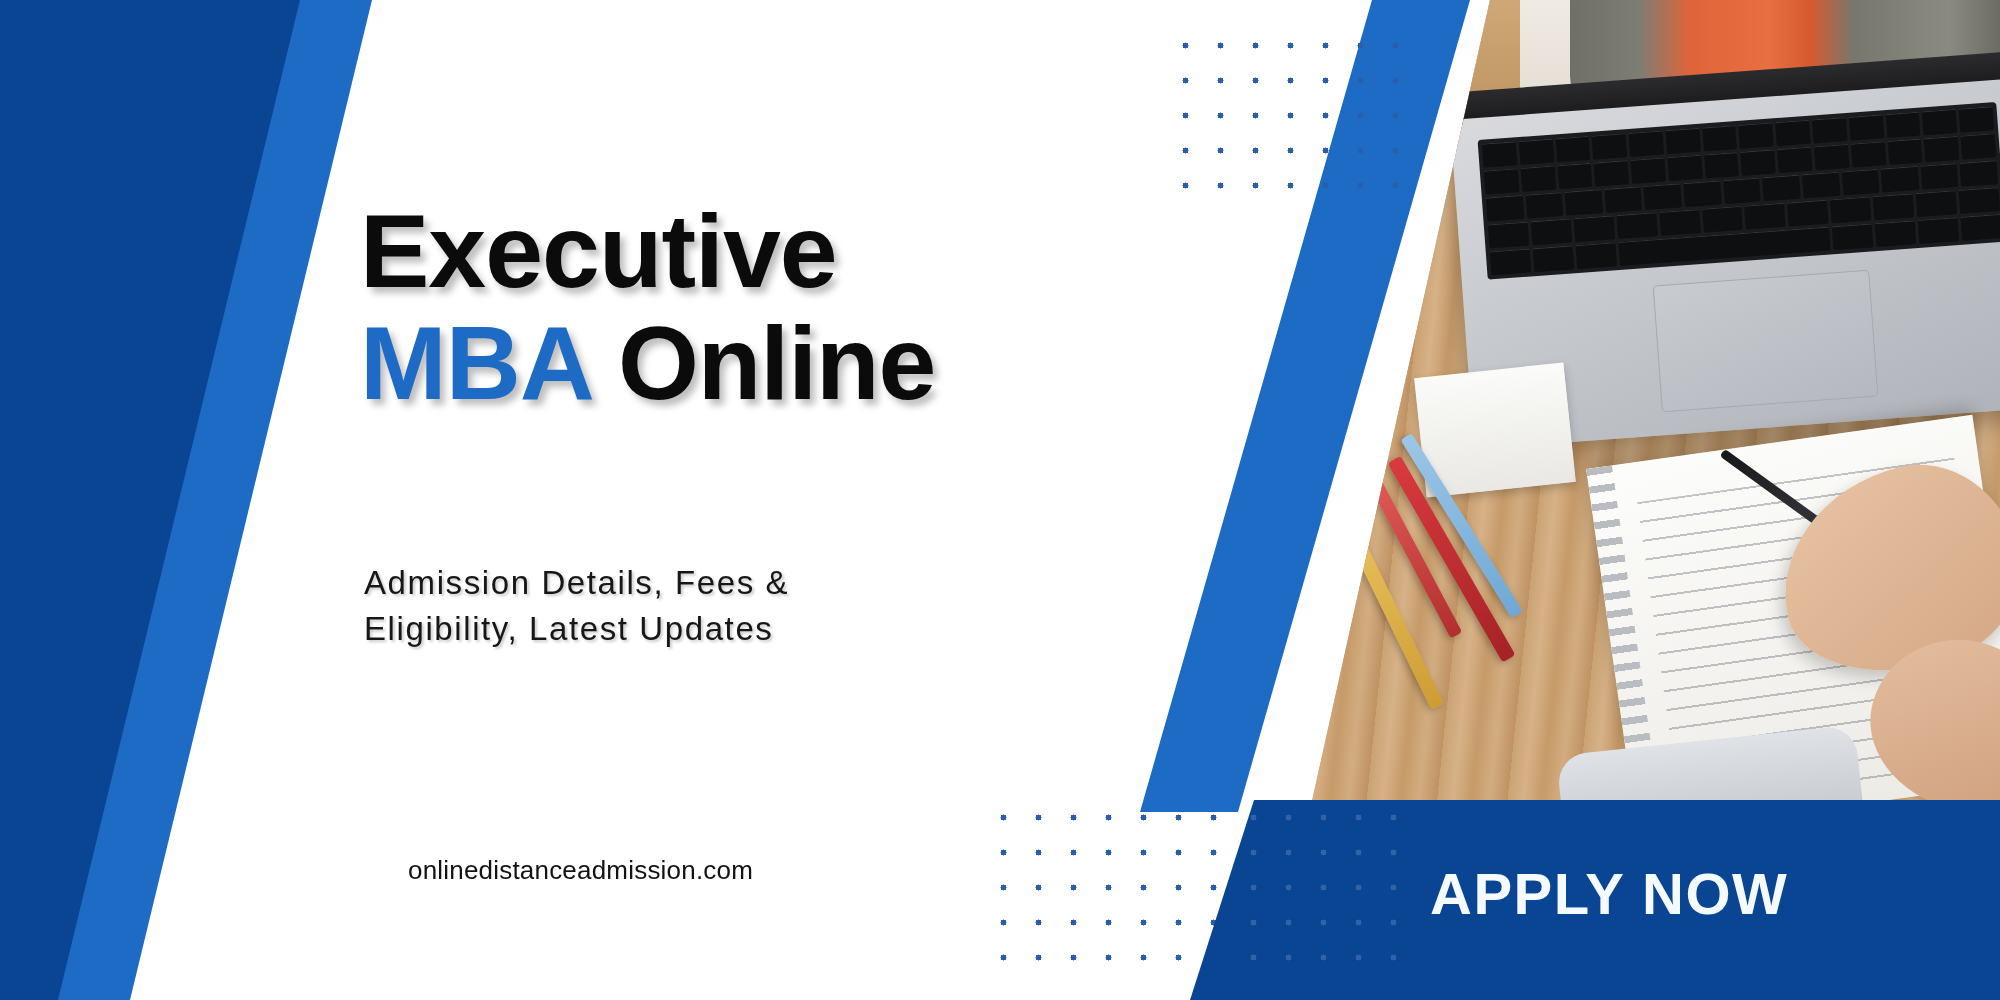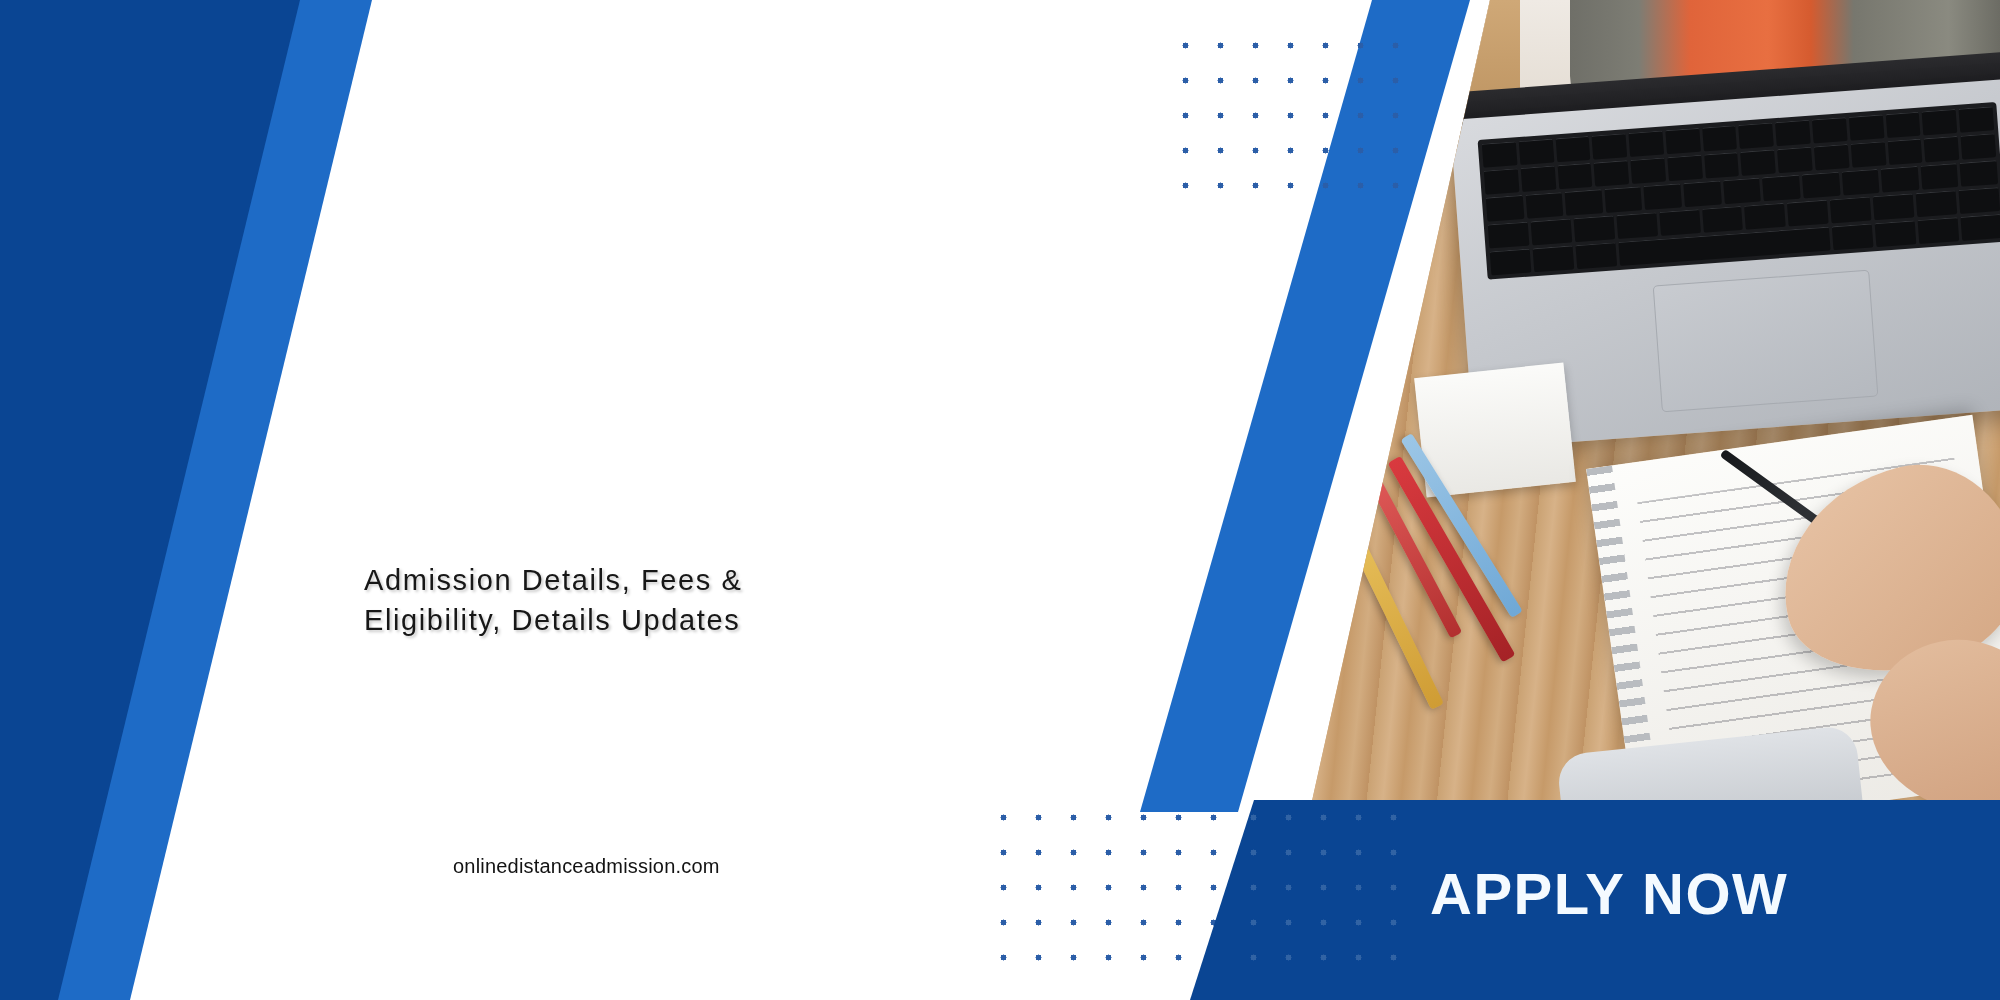--- a/index.html
+++ b/index.html
@@ -290,37 +290,36 @@
     color: #0b0b0b;
     text-shadow: 5px 6px 7px rgba(0,0,0,0.26);
     white-space: nowrap;
   }
   .headline .hl-accent { color: #1E6BC6; }
 
   .subtitle {
     position: absolute;
     left: 4px;
     top: 560px;
-    font-size: 29px;
+    font-size: 33px;
     line-height: 1.38;
     letter-spacing: 1.6px;
     color: #171717;
     font-weight: 400;
     text-shadow: 2px 2px 3px rgba(0,0,0,0.22);
   }
 
   .website {
     position: absolute;
     left: 48px;
     top: 855px;
-    font-size: 20px;
+    font-size: 26px;
     letter-spacing: 0.2px;
     color: #131313;
     font-weight: 400;
-    margin-left: 45px;
   }
 </style>
 </head>
 <body>
 
 <div id="banner">
 
   <div class="left-navy"></div>
   <div class="left-accent"></div>
 
@@ -426,22 +425,26 @@
 
   <div class="dots dots-top"></div>
   <div class="dots dots-bottom"></div>
 
   <div class="cta-bar"></div>
   <div class="dots dots-bottom-over"></div>
   <div class="cta-label">APPLY NOW</div>
 
   <div class="content">
 
+    <div class="headline">
+      <div class="line">Executive</div>
+      <div class="line"><span class="hl-accent">MBA</span><span> Online</span></div>
+    </div>
 
     <div class="subtitle">
       <div>Admission Details, Fees &amp;</div>
-      <div>Eligibility, Details Updates</div>
+      <div>Eligibility, Latest Updates</div>
     </div>
 
     <div class="website">onlinedistanceadmission.com</div>
   </div>
 
 </div>
 
 </body></html>

